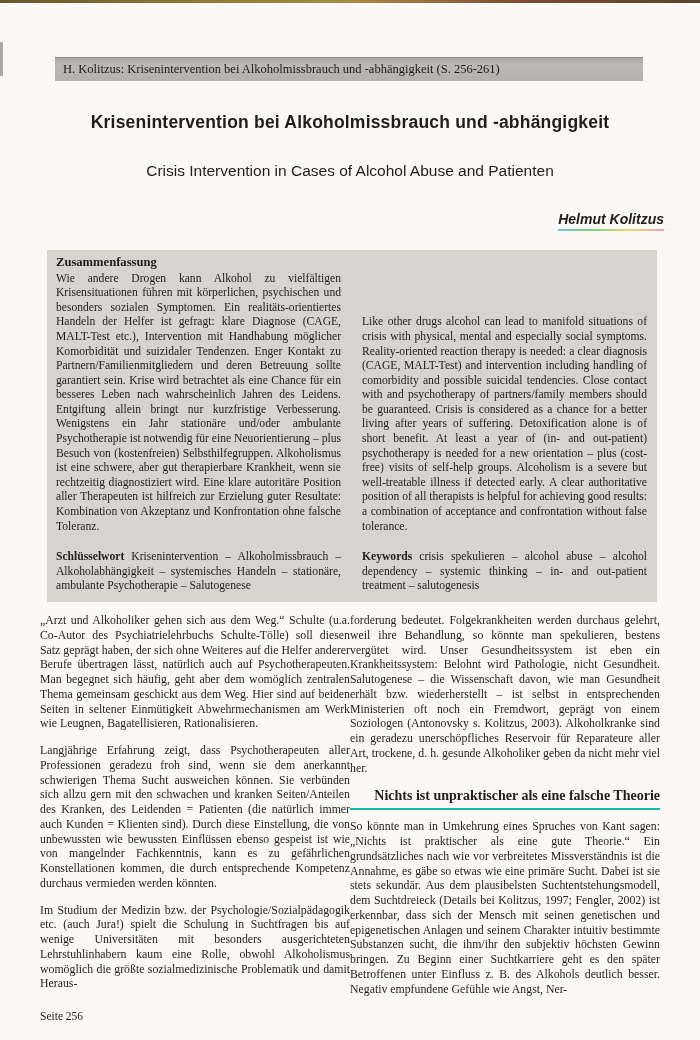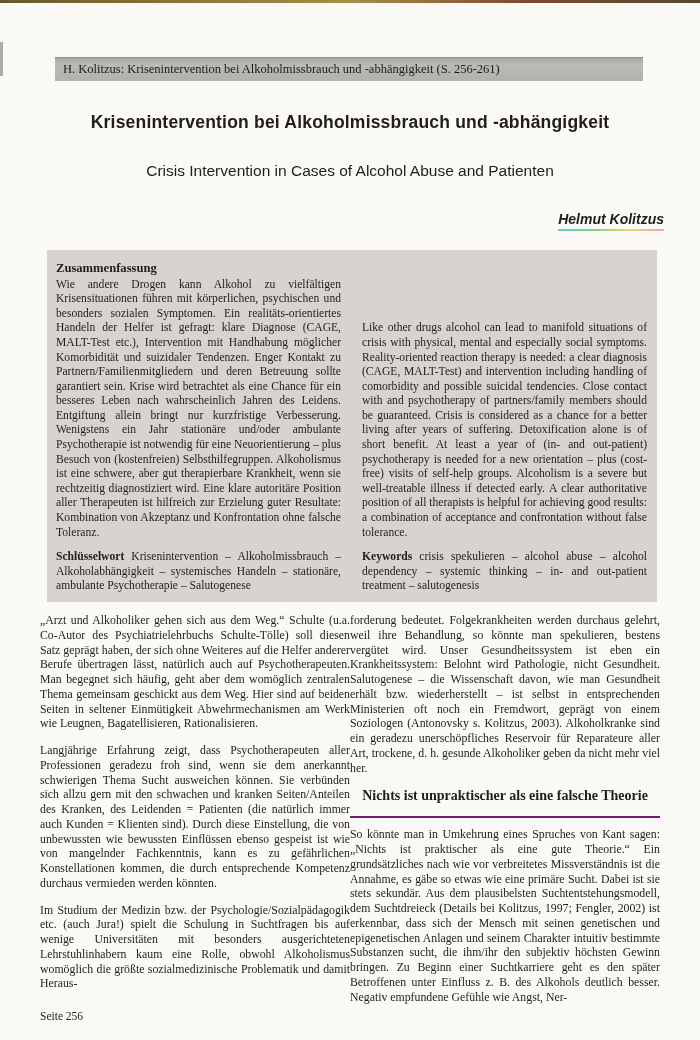--- a/index.html
+++ b/index.html
@@ -62,33 +62,33 @@
     overflow:hidden;
   }
   .abs-col{
     flex:1 1 0;
     display:flex;flex-direction:column;justify-content:flex-end;
     font-size:11.6px;line-height:14.6px;
     text-align:justify;
   }
   .abs-heading{font-weight:bold;font-size:12.6px;margin-bottom:2px;}
   .kw-label{font-weight:bold;margin-right:7px;}
-  .kw-block{margin-top:10px;}
+  .kw-block{margin-top:16px;}
   .body-cols{
     position:absolute;left:40px;top:613px;width:620px;height:394px;
     display:flex;gap:0;overflow:hidden;
     font-size:11.8px;line-height:14.75px;text-align:justify;
   }
   .body-col{flex:1 1 0;}
   .body-col p{margin:0 0 12px 0;}
   .section-heading{
     font-weight:bold;font-size:14px;line-height:17px;
-    border-bottom:2px solid #701a75;
-    padding-bottom:12px;margin:3px 0 9px 0;
-    text-align:center;
+    border-bottom:2px solid #14b8a6;
+    padding-bottom:4px;margin:3px 0 9px 0;
+    text-align:right;
   }
   .footer{
     position:absolute;left:40px;top:1010px;width:628px;
     display:flex;justify-content:space-between;
     font-size:11.5px;
     flex-direction:column;
   }
   .footer .right{font-size:11.5px;}
 </style>
 </head>

